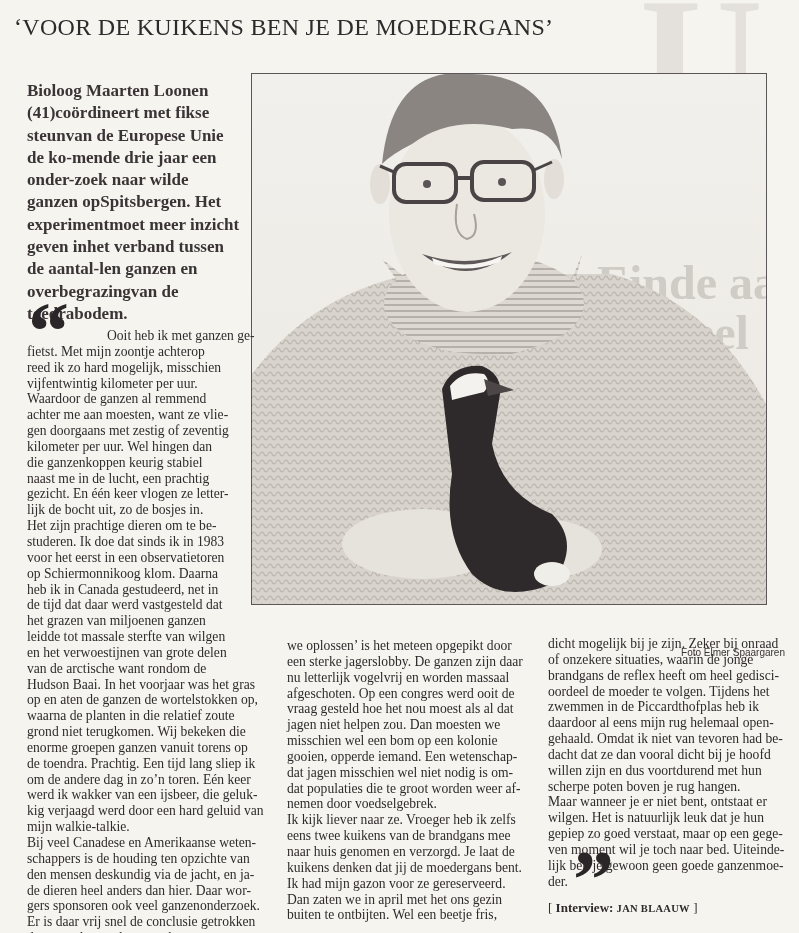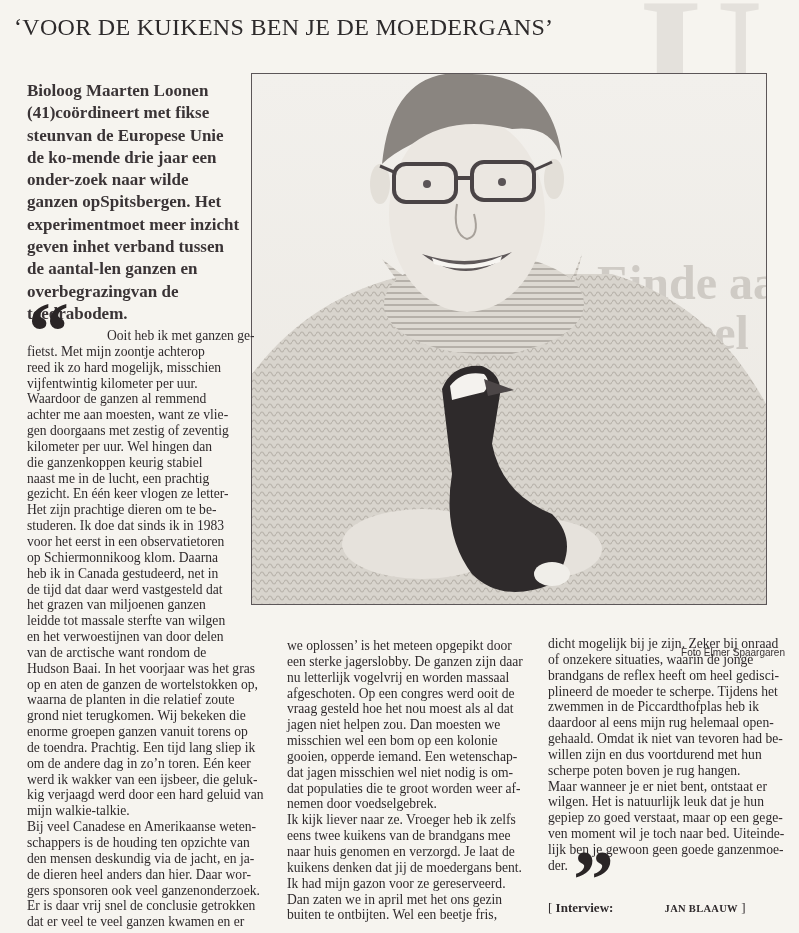--- a/index.html
+++ b/index.html
@@ -50,21 +50,21 @@
   .col .line { white-space: nowrap; display: block; }
   .col1 { left: 27px; top: 328px; width: 230px; }
   .col2 { left: 287px; top: 638px; width: 240px; }
   .col3 { left: 548px; top: 636px; width: 245px; }
   .firstline { padding-left: 80px; }
   .credit {
     position: absolute; left: 548px; top: 900px;
     font-family: "Liberation Serif", serif; font-size: 13px; color: #2f2a2c;
   }
   .credit b { font-weight: bold; }
-  .credit .sc { font-size: 10.5px; font-weight: bold; letter-spacing: 0.3px; margin-left: 48px; }
+  .credit .sc { font-size: 10.5px; font-weight: bold; letter-spacing: 0.3px; }
 </style>
 </head>
 <body>
 
 <div class="ghost" style="left:640px;top:-40px;font-size:170px;color:#e4e1dc;">U</div>
 
 <h1 class="headline">‘VOOR DE KUIKENS BEN JE DE MOEDERGANS’</h1>
 
 <div class="intro" id="intro"><span class="line">Bioloog Maarten Loonen (41)</span><span class="line">coördineert met fikse steun</span><span class="line">van de Europese Unie de ko-</span><span class="line">mende drie jaar een onder-</span><span class="line">zoek naar wilde ganzen op</span><span class="line">Spitsbergen. Het experiment</span><span class="line">moet meer inzicht geven in</span><span class="line">het verband tussen de aantal-</span><span class="line">len ganzen en overbegrazing</span><span class="line">van de toedrabodem.</span></div>
 
@@ -126,29 +126,30 @@
     <span class="line">fietst. Met mijn zoontje achterop</span>
     <span class="line">reed ik zo hard mogelijk, misschien</span>
     <span class="line">vijfentwintig kilometer per uur.</span>
     <span class="line">Waardoor de ganzen al remmend</span>
     <span class="line">achter me aan moesten, want ze vlie-</span>
     <span class="line">gen doorgaans met zestig of zeventig</span>
     <span class="line">kilometer per uur. Wel hingen dan</span>
     <span class="line">die ganzenkoppen keurig stabiel</span>
     <span class="line">naast me in de lucht, een prachtig</span>
     <span class="line">gezicht. En één keer vlogen ze letter-</span>
+    <span class="line">lijk de bocht uit, zo de bosjes in.</span>
     <span class="line">Het zijn prachtige dieren om te be-</span>
     <span class="line">studeren. Ik doe dat sinds ik in 1983</span>
     <span class="line">voor het eerst in een observatietoren</span>
     <span class="line">op Schiermonnikoog klom. Daarna</span>
     <span class="line">heb ik in Canada gestudeerd, net in</span>
     <span class="line">de tijd dat daar werd vastgesteld dat</span>
     <span class="line">het grazen van miljoenen ganzen</span>
     <span class="line">leidde tot massale sterfte van wilgen</span>
-    <span class="line">en het verwoestijnen van door delen</span>
+    <span class="line">en het verwoestijnen van grote delen</span>
     <span class="line">van de arctische want rondom de</span>
     <span class="line">Hudson Baai. In het voorjaar was het gras</span>
     <span class="line">op en aten de ganzen de wortelstokken op,</span>
     <span class="line">waarna de planten in die relatief zoute</span>
     <span class="line">grond niet terugkomen. Wij bekeken die</span>
     <span class="line">enorme groepen ganzen vanuit torens op</span>
     <span class="line">de toendra. Prachtig. Een tijd lang sliep ik</span>
     <span class="line">om de andere dag in zo’n toren. Eén keer</span>
     <span class="line">werd ik wakker van een ijsbeer, die geluk-</span>
     <span class="line">kig verjaagd werd door een hard geluid van</span>
@@ -178,24 +179,25 @@
     <span class="line">naar huis genomen en verzorgd. Je laat de</span>
     <span class="line">kuikens denken dat jij de moedergans bent.</span>
     <span class="line">Ik had mijn gazon voor ze gereserveerd.</span>
     <span class="line">Dan zaten we in april met het ons gezin</span>
     <span class="line">buiten te ontbijten. Wel een beetje fris,</span>
   </div>
 <div class="col col3" id="col3">
     <span class="line">dicht mogelijk bij je zijn. Zeker bij onraad</span>
     <span class="line">of onzekere situaties, waarin de jonge</span>
     <span class="line">brandgans de reflex heeft om heel gedisci-</span>
-    <span class="line">plineerd de moeder te scherpe. Tijdens het</span>
+    <span class="line">oordeel de moeder te volgen. Tijdens het</span>
     <span class="line">zwemmen in de Piccardthofplas heb ik</span>
     <span class="line">daardoor al eens mijn rug helemaal open-</span>
     <span class="line">gehaald. Omdat ik niet van tevoren had be-</span>
+    <span class="line">dacht dat ze dan vooral dicht bij je hoofd</span>
     <span class="line">willen zijn en dus voortdurend met hun</span>
     <span class="line">scherpe poten boven je rug hangen.</span>
     <span class="line">Maar wanneer je er niet bent, ontstaat er</span>
     <span class="line">wilgen. Het is natuurlijk leuk dat je hun</span>
     <span class="line">gepiep zo goed verstaat, maar op een gege-</span>
     <span class="line">ven moment wil je toch naar bed. Uiteinde-</span>
     <span class="line">lijk ben je gewoon geen goede ganzenmoe-</span>
     <span class="line">der.</span>
   </div>
 

